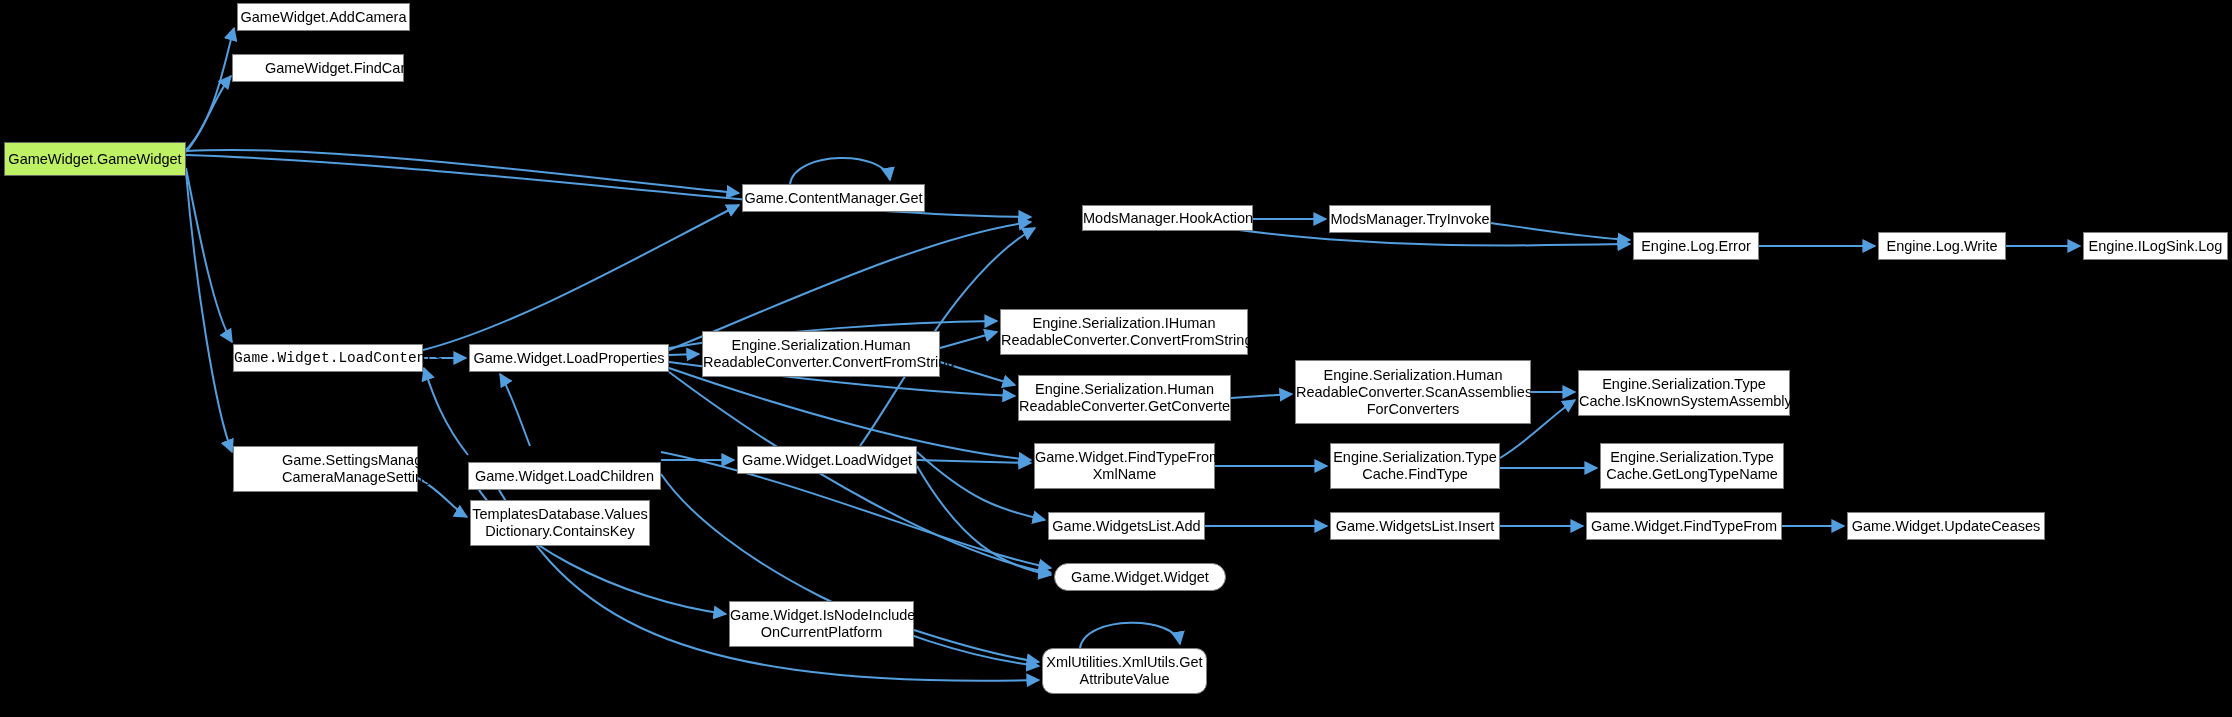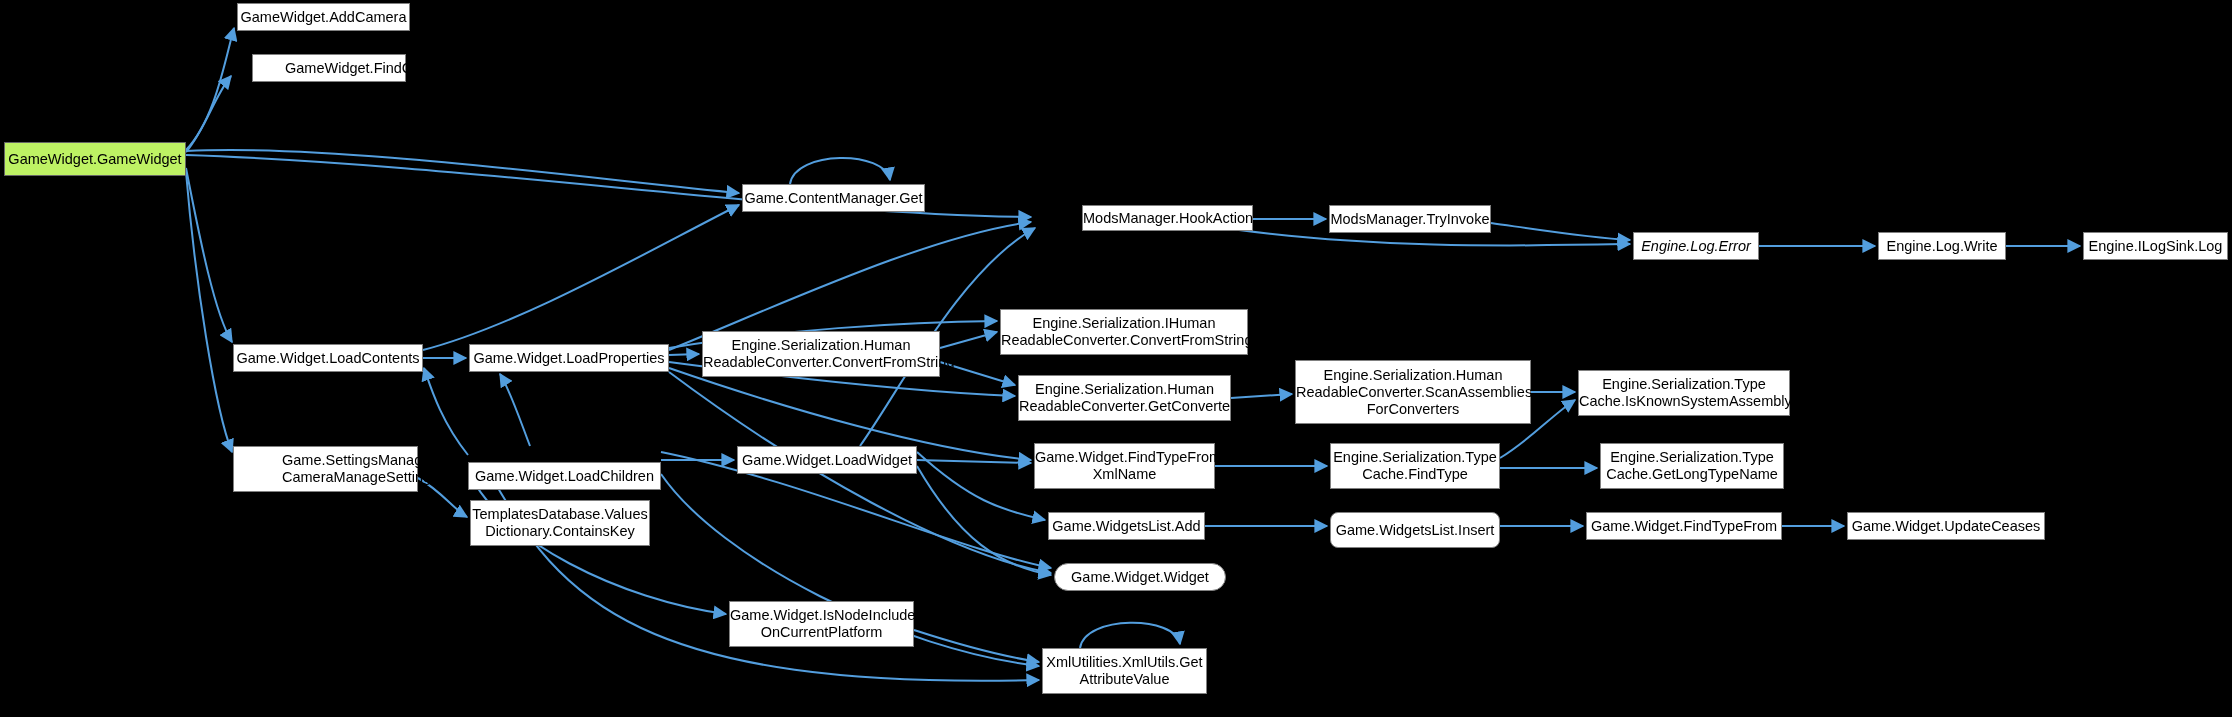--- a/index.html
+++ b/index.html
@@ -106,55 +106,55 @@
         <path d="M 914,630 C 960,645 1000,656 1039,662" fill="none" stroke="#539ede" stroke-width="2" marker-end="url(#arrow)"></path>
         <path d="M 470,474 C 500,540 620,600 726,614" fill="none" stroke="#539ede" stroke-width="2" marker-end="url(#arrow)"></path>
         <path d="M 490,474 C 560,600 640,690 1039,680" fill="none" stroke="#539ede" stroke-width="2" marker-end="url(#arrow)"></path>
         <path d="M 790,184 C 795,150 885,150 890,180" fill="none" stroke="#539ede" stroke-width="2" marker-end="url(#arrow)"></path>
         <path d="M 1080,648 C 1085,615 1175,615 1180,644" fill="none" stroke="#539ede" stroke-width="2" marker-end="url(#arrow)"></path>
       </g>
   </svg>
   <div id="node-layer">
       <div class="node root" style="left: 4px; top: 142px; width: 182px; height: 34px;"><span>GameWidget.GameWidget</span></div>
       <div class="node" style="left: 237px; top: 3px; width: 173px; height: 28px;"><span>GameWidget.AddCamera</span></div>
-      <div class="node" style="left: 252px; top: 54px; width: 154px; height: 28px; padding-left: 32px;"><span>GameWidget.FindCamera</span></div>
+      <div class="node" style="left: 232px; top: 54px; width: 172px; height: 28px; padding-left: 32px;"><span>GameWidget.FindCamera</span></div>
       <div class="node" style="left: 742px; top: 184px; width: 183px; height: 28px;"><span>Game.ContentManager.Get</span></div>
-      <div class="node" style="left: 233px; top: 344px; width: 190px; height: 28px;"><span>Game.Widget.LoadContents</span></div>
+      <div class="node" style="left: 233px; top: 344px; width: 190px; height: 28px; font-family: Liberation Mono, monospace;"><span>Game.Widget.LoadContents</span></div>
       <div class="node" style="left: 469px; top: 344px; width: 200px; height: 28px;"><span>Game.Widget.LoadProperties</span></div>
       <div class="node" style="left: 233px; top: 446px; width: 185px; height: 46px; padding-left: 48px;"><span>Game.SettingsManager.Set
 CameraManageSetting</span></div>
       <div class="node" style="left: 468px; top: 446px; width: 193px; height: 28px; margin-top: 16px;"><span>Game.Widget.LoadChildren</span></div>
       <div class="node" style="left: 470px; top: 500px; width: 180px; height: 46px;"><span>TemplatesDatabase.Values
 Dictionary.ContainsKey</span></div>
       <div class="node" style="left: 702px; top: 331px; width: 238px; height: 46px;"><span>Engine.Serialization.Human
 ReadableConverter.ConvertFromString</span></div>
       <div class="node" style="left: 737px; top: 446px; width: 180px; height: 28px;"><span>Game.Widget.LoadWidget</span></div>
       <div class="node" style="left: 729px; top: 601px; width: 185px; height: 46px;"><span>Game.Widget.IsNodeIncluded
 OnCurrentPlatform</span></div>
       <div class="node" style="left: 1034px; top: 205px; width: 171px; height: 26px; margin-left: 48px;"><span>ModsManager.HookAction</span></div>
       <div class="node" style="left: 1000px; top: 309px; width: 248px; height: 46px;"><span>Engine.Serialization.IHuman
 ReadableConverter.ConvertFromString</span></div>
       <div class="node" style="left: 1018px; top: 375px; width: 213px; height: 46px;"><span>Engine.Serialization.Human
 ReadableConverter.GetConverter</span></div>
       <div class="node" style="left: 1034px; top: 443px; width: 181px; height: 46px;"><span>Game.Widget.FindTypeFrom
 XmlName</span></div>
       <div class="node" style="left: 1048px; top: 512px; width: 157px; height: 28px;"><span>Game.WidgetsList.Add</span></div>
       <div class="node" style="left: 1054px; top: 563px; width: 172px; height: 28px; border-radius: 14px;"><span>Game.Widget.Widget</span></div>
-      <div class="node" style="left: 1042px; top: 648px; width: 165px; height: 46px;"><span>XmlUtilities.XmlUtils.Get
+      <div class="node" style="left: 1042px; top: 648px; width: 165px; height: 46px; border-radius: 11px;"><span>XmlUtilities.XmlUtils.Get
 AttributeValue</span></div>
       <div class="node" style="left: 1329px; top: 205px; width: 162px; height: 28px;"><span>ModsManager.TryInvoke</span></div>
       <div class="node" style="left: 1295px; top: 360px; width: 236px; height: 64px;"><span>Engine.Serialization.Human
 ReadableConverter.ScanAssemblies
 ForConverters</span></div>
       <div class="node" style="left: 1330px; top: 443px; width: 170px; height: 46px;"><span>Engine.Serialization.Type
 Cache.FindType</span></div>
-      <div class="node" style="left: 1330px; top: 512px; width: 170px; height: 36px; border-radius: 8px;"><span>Game.WidgetsList.Insert</span></div>
+      <div class="node" style="left: 1330px; top: 512px; width: 170px; height: 28px;"><span>Game.WidgetsList.Insert</span></div>
       <div class="node" style="left: 1578px; top: 370px; width: 212px; height: 46px;"><span>Engine.Serialization.Type
 Cache.IsKnownSystemAssembly</span></div>
       <div class="node" style="left: 1600px; top: 443px; width: 184px; height: 46px;"><span>Engine.Serialization.Type
 Cache.GetLongTypeName</span></div>
       <div class="node" style="left: 1586px; top: 512px; width: 196px; height: 28px;"><span>Game.Widget.FindTypeFrom</span></div>
-      <div class="node" style="left: 1633px; top: 232px; width: 126px; height: 28px; font-style: italic;"><span>Engine.Log.Error</span></div>
+      <div class="node" style="left: 1633px; top: 232px; width: 126px; height: 28px;"><span>Engine.Log.Error</span></div>
       <div class="node" style="left: 1878px; top: 232px; width: 128px; height: 28px;"><span>Engine.Log.Write</span></div>
       <div class="node" style="left: 2083px; top: 232px; width: 145px; height: 28px;"><span>Engine.ILogSink.Log</span></div>
       <div class="node" style="left: 1847px; top: 512px; width: 198px; height: 28px;"><span>Game.Widget.UpdateCeases</span></div>
     </div>
 </div>
 
 </body></html>

